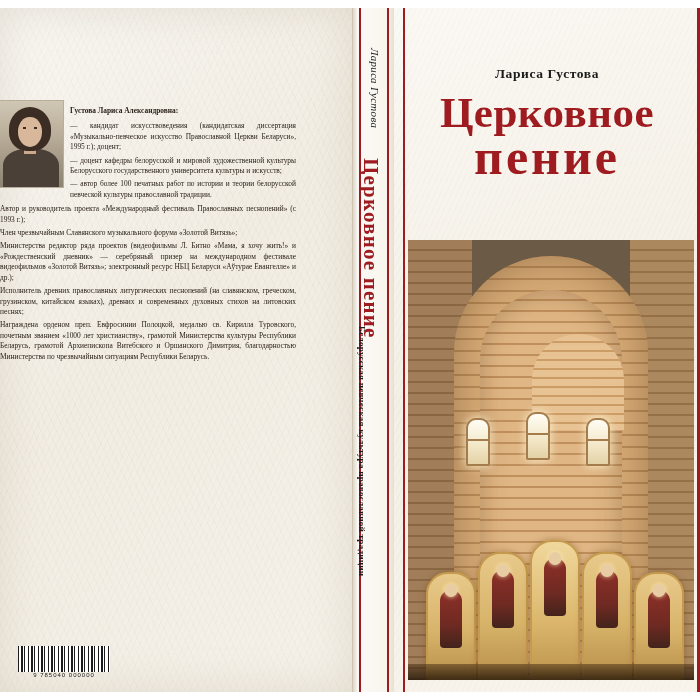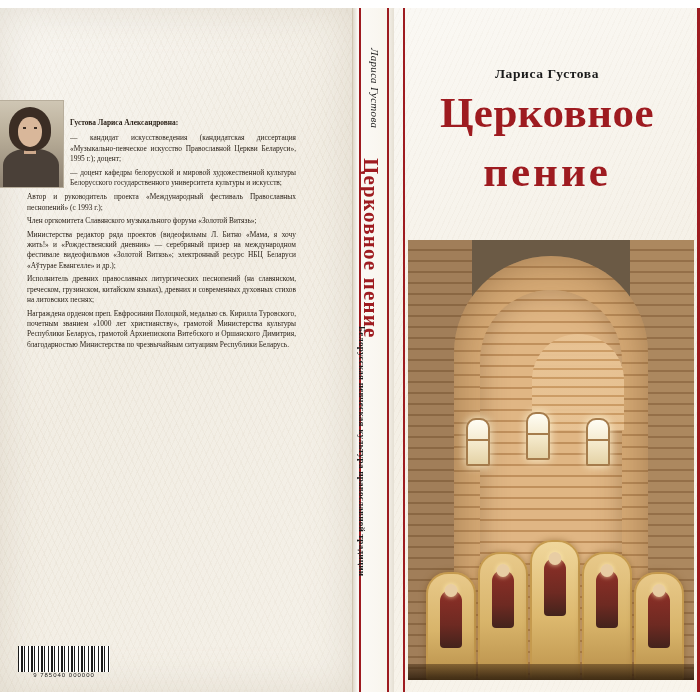--- a/index.html
+++ b/index.html
@@ -109,34 +109,33 @@
     position: absolute;
     left: 0px;
     top: 94px;
     width: 296px;
     font-size: 7.4px;
     line-height: 10.4px;
     color: #2a2118;
     text-align: justify;
   }
   .back-text p {
-    margin: 16px 0 5px 0;
+    margin: 4px 0 5px 0;
     padding-left: 70px;
   }
   .back-text .nm {
     font-weight: bold;
   }
   .back-text ul {
     margin: 0 0 4px 0;
     padding: 0 0 0 70px;
     list-style: none;
   }
   .back-text ul.wide {
     padding-left: 0;
-    margin-left: 27px;
   }
   .back-text li {
     margin: 0 0 3px 0;
     text-indent: 0;
   }
   .back-barcode {
     position: absolute;
     left: 18px;
     bottom: 12px;
     width: 92px;
@@ -268,23 +267,23 @@
     font-weight: bold;
     line-height: 0.96;
   }
   .fc-title .l1 {
     display: block;
     font-size: 43px;
     letter-spacing: 0.5px;
   }
   .fc-title .l2 {
     display: block;
-    font-size: 43px;
+    font-size: 50px;
     letter-spacing: 3px;
-    margin-top: 18px;
+    margin-top: 0;
   }
   .fc-subtitle {
     position: absolute;
     left: 14px;
     right: 4px;
     top: 183px;
     text-align: center;
     color: #9e1b20;
     font-weight: bold;
     font-size: 16.5px;
@@ -452,24 +451,25 @@
         <div class="photo-eye r"></div>
       </div>
 
       <div class="back-text">
         <p>
           <span class="nm">Густова Лариса Александровна:</span>
         </p>
         <ul>
           <li>— кандидат искусствоведения (кандидатская диссертация «Музыкально-певческое искусство Православной Церкви Беларуси», 1995 г.); доцент;</li>
           <li>— доцент кафедры белорусской и мировой художественной культуры Белорусского государственного университета культуры и искусств;</li>
+          <li>— автор более 100 печатных работ по истории и теории белорусской певческой культуры православной традиции.</li>
         </ul>
         <ul class="wide">
           <li>Автор и руководитель проекта «Международный фестиваль Православных песнопений» (с 1993 г.);</li>
-          <li>Член оргкомитета Славянского музыкального форума «Золотой Витязь»;</li>
+          <li>Член чрезвычайным Славянского музыкального форума «Золотой Витязь»;</li>
           <li>Министерства редактор ряда проектов (видеофильмы Л. Битно «Мама, я хочу жить!» и «Рождественский дневник» — серебряный призер на международном фестивале видеофильмов «Золотой Витязь»; электронный ресурс НБЦ Беларуси «Аўтурае Евангелле» и др.);</li>
           <li>Исполнитель древних православных литургических песнопений (на славянском, греческом, грузинском, китайском языках), древних и современных духовных стихов на литовских песнях;</li>
           <li>Награждена орденом преп. Евфросинии Полоцкой, медалью св. Кирилла Туровского, почетным званием «1000 лет христианству», грамотой Министерства культуры Республики Беларусь, грамотой Архиепископа Витебского и Оршанского Димитрия, благодарностью Министерства по чрезвычайным ситуациям Республики Беларусь.</li>
         </ul>
       </div>
 
       <div class="back-barcode">
         <div class="barcode-bars"></div>
         <div class="barcode-num">9 785040 000000</div>
       </div>

